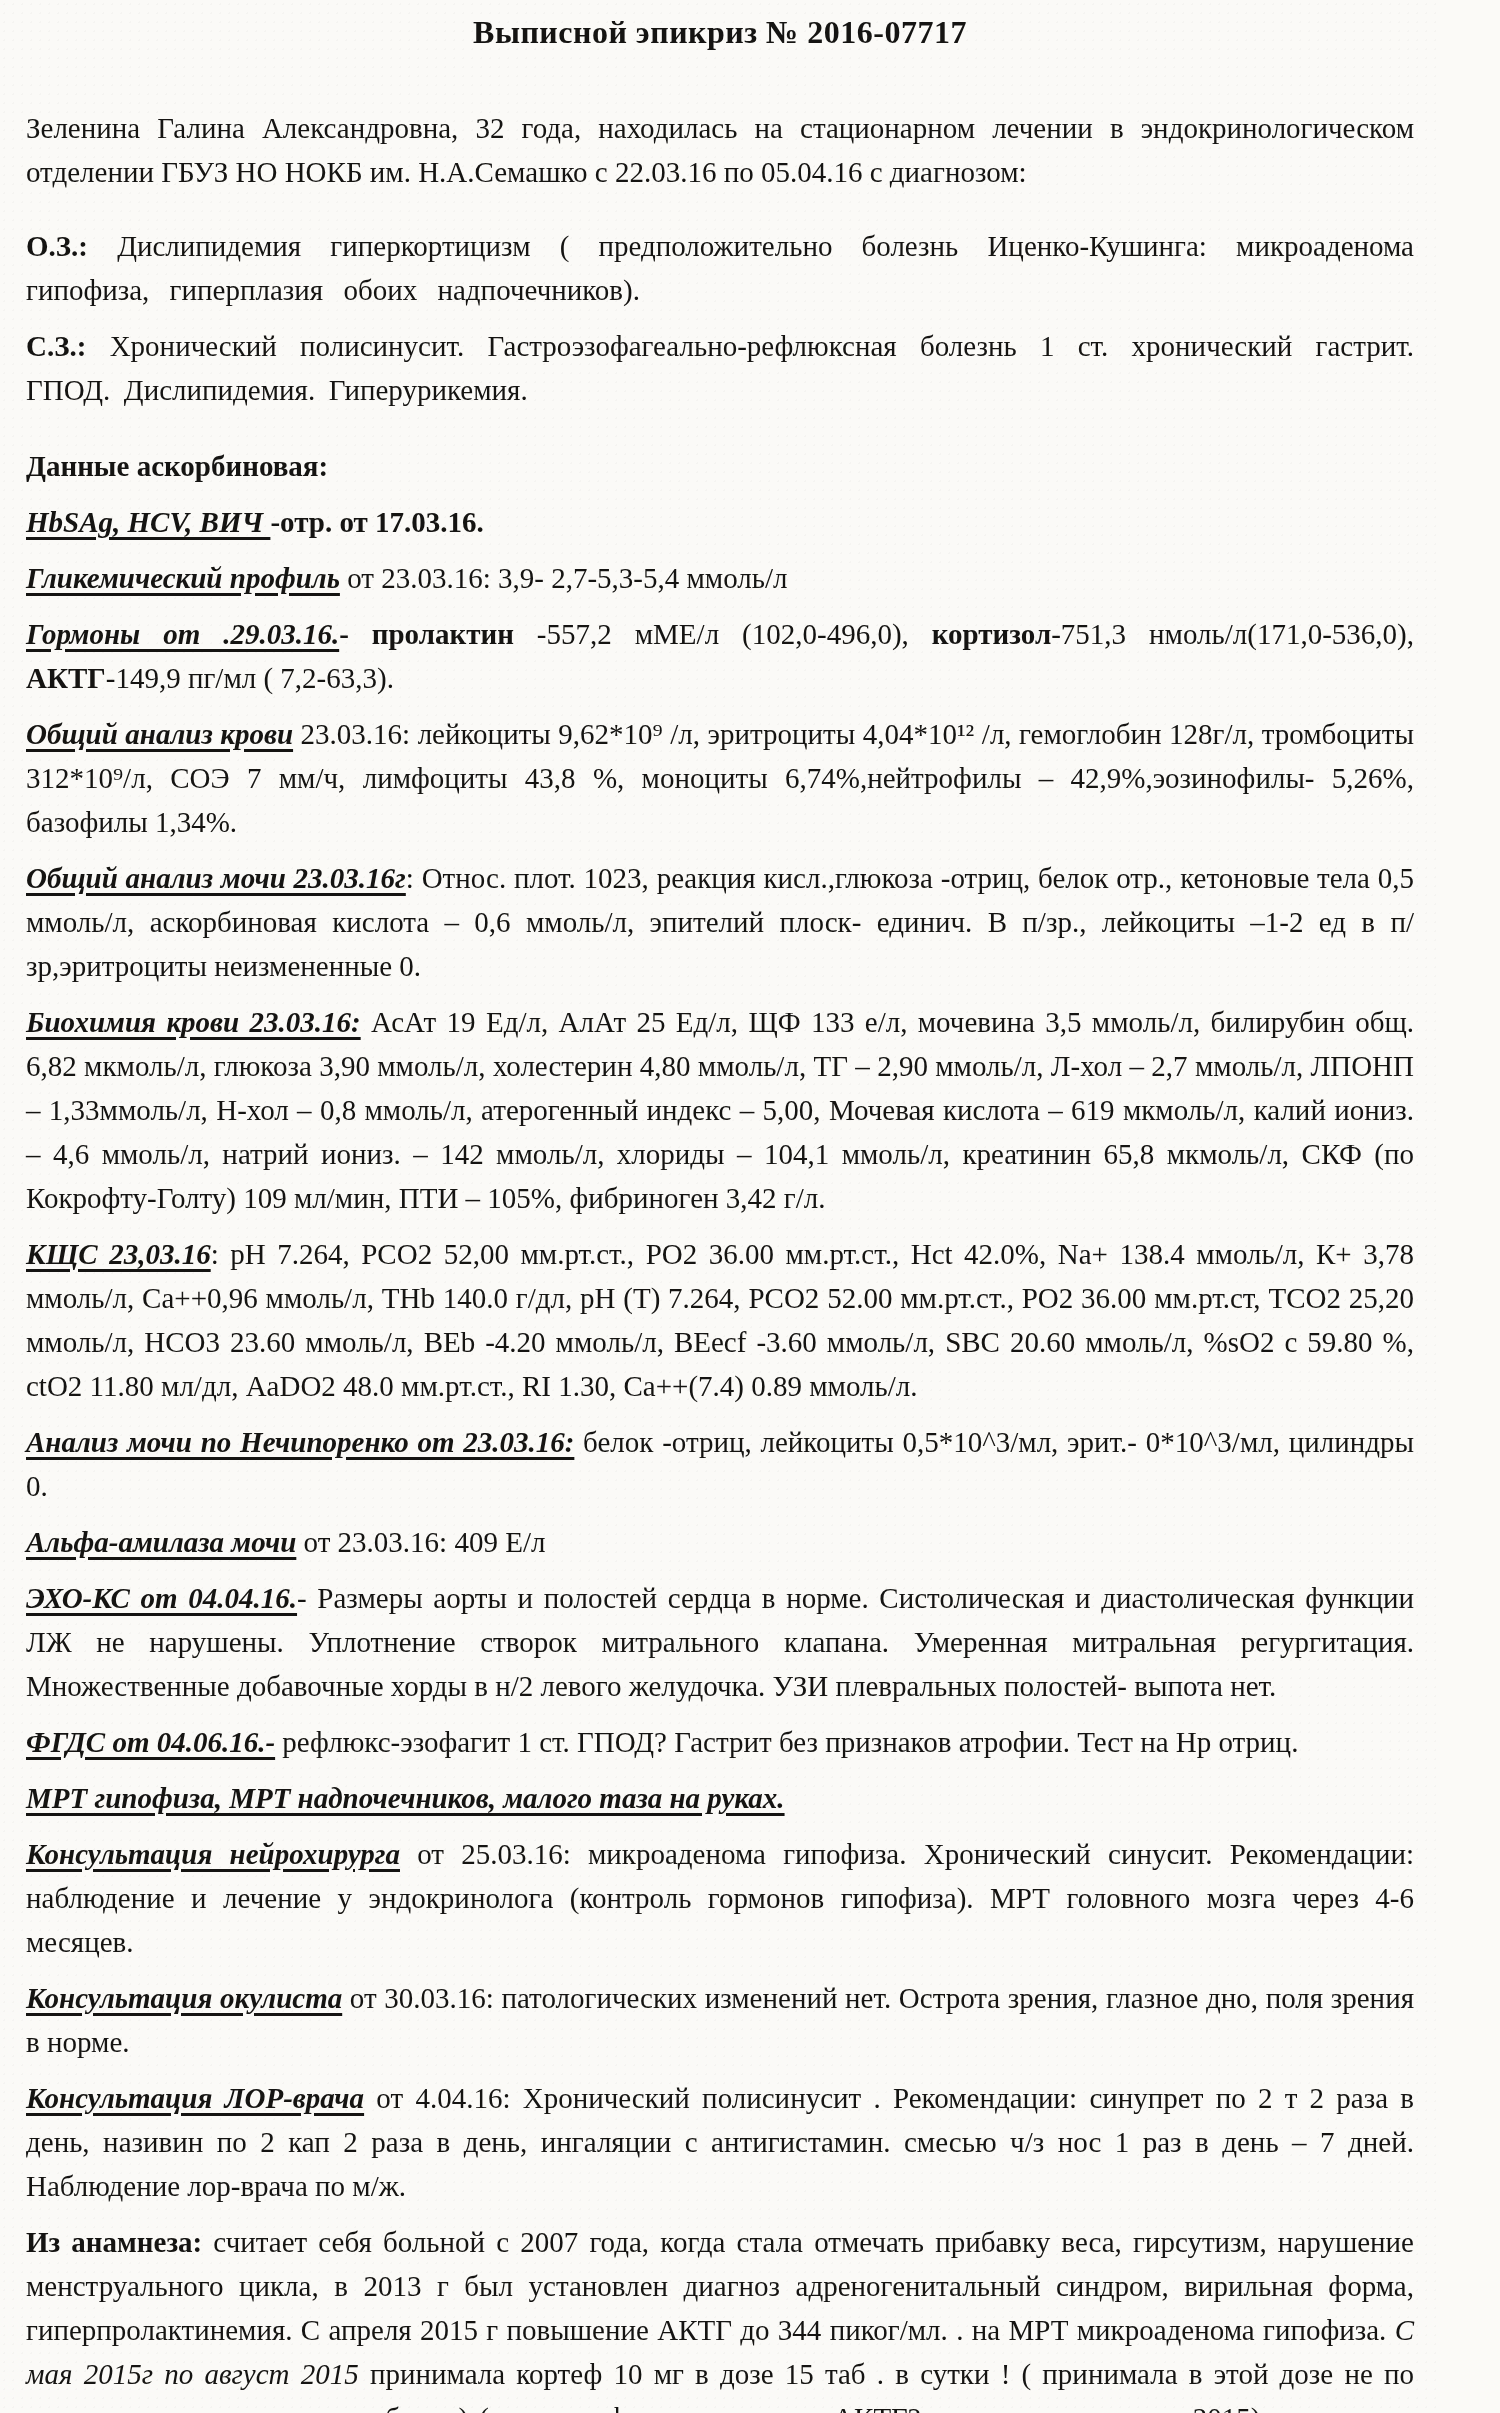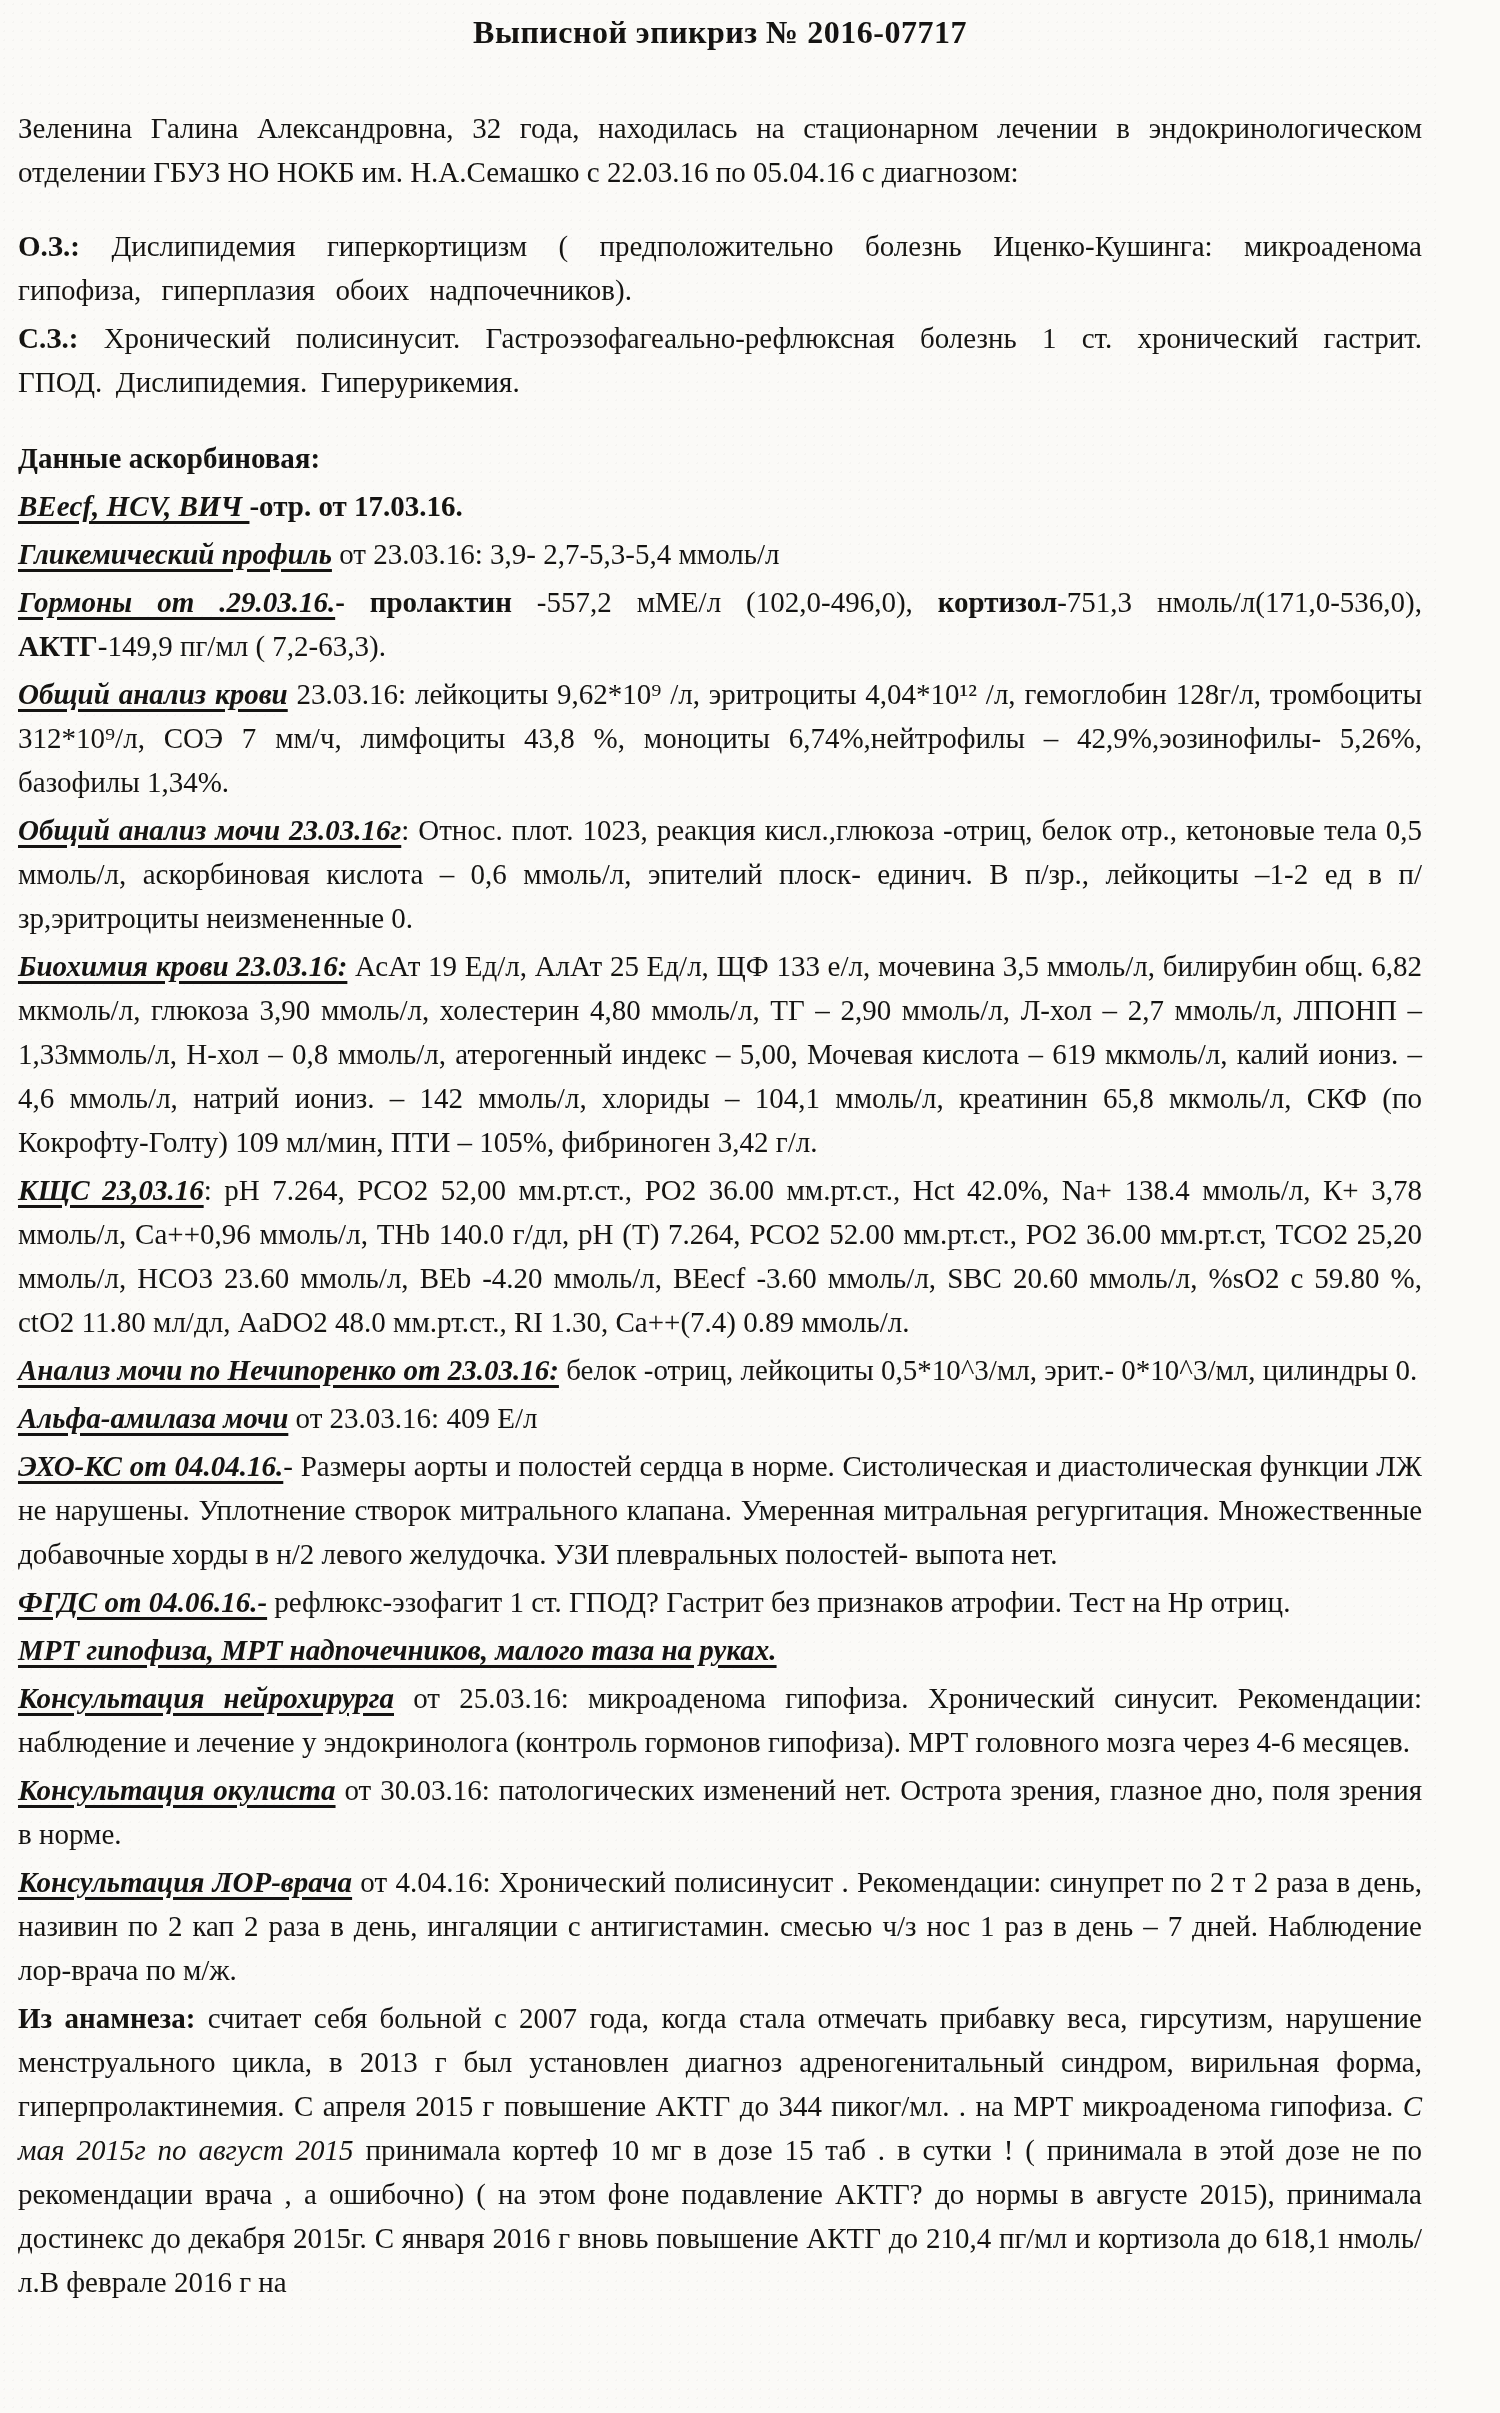--- a/index.html
+++ b/index.html
@@ -25,21 +25,21 @@
     background-size: 9px 9px;
   }
   .doc-title {
     text-align: center;
     font-weight: 700;
     font-size: 32px;
     margin: 2px 0 52px 0;
     letter-spacing: 0.5px;
   }
   .para {
-    margin: 4px;
+    margin: 12px;
     text-align: justify;
   }
   
   .para[data-name="diagnosis-primary"]   { margin-top: 30px; word-spacing: 0.45em; }
   .para[data-name="diagnosis-secondary"] { word-spacing: 0.22em; }
   .para[data-name="exam-data-heading"]   { margin-top: 32px; }
   
   .seg-n  { }
   .seg-b  { font-weight: 700; }
   .seg-i  { font-style: italic; }
@@ -54,21 +54,21 @@
 </head>
 <body>
 
 <div class="page" data-name="discharge-summary-page">
   <h1 class="doc-title" data-name="document-title">Выписной эпикриз № 2016-07717</h1>
   <div data-name="document-body">
       <p class="para" data-name="patient-intro"><span class="seg-n" data-name="text-segment">Зеленина Галина Александровна, 32 года, находилась  на стационарном лечении в эндокринологическом отделении ГБУЗ НО НОКБ им. Н.А.Семашко с  22.03.16  по 05.04.16   с диагнозом:</span></p>
       <p class="para" data-name="diagnosis-primary"><span class="seg-b" data-name="text-segment">О.З.:</span><span class="seg-n" data-name="text-segment"> Дислипидемия гиперкортицизм ( предположительно болезнь Иценко-Кушинга: микроаденома гипофиза, гиперплазия обоих надпочечников).</span></p>
       <p class="para" data-name="diagnosis-secondary"><span class="seg-b" data-name="text-segment">С.З.:</span><span class="seg-n" data-name="text-segment"> Хронический полисинусит. Гастроэзофагеально-рефлюксная болезнь 1 ст. хронический гастрит. ГПОД. Дислипидемия. Гиперурикемия.</span></p>
       <p class="para" data-name="exam-data-heading"><span class="seg-b" data-name="text-segment">Данные аскорбиновая:</span></p>
-      <p class="para" data-name="result-hbsag"><span class="seg-biu" data-name="text-segment">BEecf, HCV, ВИЧ </span><span class="seg-b" data-name="text-segment">-отр. от 17.03.16.</span></p>
+      <p class="para" data-name="result-hbsag"><span class="seg-biu" data-name="text-segment">HbSAg, HCV, ВИЧ </span><span class="seg-b" data-name="text-segment">-отр. от 17.03.16.</span></p>
       <p class="para" data-name="result-glycemic-profile"><span class="seg-biu" data-name="text-segment">Гликемический профиль</span><span class="seg-n" data-name="text-segment"> от 23.03.16: 3,9- 2,7-5,3-5,4 ммоль/л</span></p>
       <p class="para" data-name="result-hormones"><span class="seg-biu" data-name="text-segment">Гормоны  от .29.03.16.</span><span class="seg-b" data-name="text-segment">- пролактин </span><span class="seg-n" data-name="text-segment">-557,2 мМЕ/л (102,0-496,0), </span><span class="seg-b" data-name="text-segment">кортизол</span><span class="seg-n" data-name="text-segment">-751,3 нмоль/л(171,0-536,0), </span><span class="seg-b" data-name="text-segment">АКТГ</span><span class="seg-n" data-name="text-segment">-149,9 пг/мл ( 7,2-63,3).</span></p>
       <p class="para" data-name="result-cbc"><span class="seg-biu" data-name="text-segment">Общий анализ крови</span><span class="seg-n" data-name="text-segment"> 23.03.16: лейкоциты  9,62*10⁹ /л, эритроциты 4,04*10¹² /л, гемоглобин 128г/л, тромбоциты 312*10⁹/л, СОЭ 7 мм/ч, лимфоциты 43,8 %, моноциты 6,74%,нейтрофилы – 42,9%,эозинофилы- 5,26%, базофилы 1,34%.</span></p>
       <p class="para" data-name="result-urinalysis"><span class="seg-biu" data-name="text-segment">Общий анализ мочи 23.03.16г</span><span class="seg-n" data-name="text-segment">: Относ. плот. 1023, реакция кисл.,глюкоза -отриц, белок отр., кетоновые тела 0,5 ммоль/л, аскорбиновая кислота – 0,6 ммоль/л, эпителий плоск- единич. В п/зр., лейкоциты –1-2 ед в п/зр,эритроциты неизмененные 0.</span></p>
       <p class="para" data-name="result-biochemistry"><span class="seg-biu" data-name="text-segment">Биохимия крови 23.03.16:</span><span class="seg-n" data-name="text-segment">  АсАт 19 Ед/л, АлАт 25 Ед/л, ЩФ 133 е/л, мочевина 3,5 ммоль/л, билирубин общ. 6,82 мкмоль/л, глюкоза 3,90 ммоль/л, холестерин 4,80  ммоль/л, ТГ – 2,90 ммоль/л, Л-хол – 2,7 ммоль/л, ЛПОНП – 1,33ммоль/л, Н-хол – 0,8 ммоль/л, атерогенный индекс – 5,00, Мочевая кислота – 619 мкмоль/л, калий иониз. – 4,6 ммоль/л, натрий иониз. – 142 ммоль/л, хлориды – 104,1 ммоль/л, креатинин 65,8 мкмоль/л, СКФ (по Кокрофту-Голту) 109 мл/мин, ПТИ – 105%, фибриноген 3,42  г/л.</span></p>
       <p class="para" data-name="result-abg"><span class="seg-biu" data-name="text-segment">КЩС 23,03.16</span><span class="seg-n" data-name="text-segment">:  pH 7.264, PCO2 52,00 мм.рт.ст., PO2 36.00 мм.рт.ст., Hct 42.0%, Na+ 138.4 ммоль/л, К+ 3,78 ммоль/л, Ca++0,96 ммоль/л, THb 140.0 г/дл, pH (T) 7.264, PCO2 52.00 мм.рт.ст., PO2 36.00 мм.рт.ст, TCO2 25,20 ммоль/л, HCO3 23.60 ммоль/л, BEb -4.20 ммоль/л, BEecf  -3.60 ммоль/л, SBC 20.60 ммоль/л,  %sO2 c 59.80 %, ctO2 11.80 мл/дл,  AaDO2 48.0 мм.рт.ст., RI 1.30, Ca++(7.4) 0.89 ммоль/л.</span></p>
       <p class="para" data-name="result-nechiporenko"><span class="seg-biu" data-name="text-segment">Анализ мочи по Нечипоренко от 23.03.16:</span><span class="seg-n" data-name="text-segment"> белок -отриц, лейкоциты 0,5*10^3/мл, эрит.- 0*10^3/мл, цилиндры 0.</span></p>
       <p class="para" data-name="result-alpha-amylase"><span class="seg-biu" data-name="text-segment">Альфа-амилаза мочи</span><span class="seg-n" data-name="text-segment"> от 23.03.16: 409 Е/л</span></p>
       <p class="para" data-name="result-echo"><span class="seg-biu" data-name="text-segment">ЭХО-КС от 04.04.16.</span><span class="seg-n" data-name="text-segment">- Размеры аорты и полостей сердца в норме. Систолическая и диастолическая функции ЛЖ не нарушены. Уплотнение створок митрального клапана. Умеренная митральная регургитация. Множественные добавочные хорды в н/2 левого желудочка. УЗИ плевральных полостей- выпота нет.</span></p>
       <p class="para" data-name="result-fgds"><span class="seg-biu" data-name="text-segment">ФГДС от 04.06.16.-</span><span class="seg-n" data-name="text-segment"> рефлюкс-эзофагит 1 ст. ГПОД? Гастрит без признаков атрофии. Тест на Hp отриц.</span></p>

